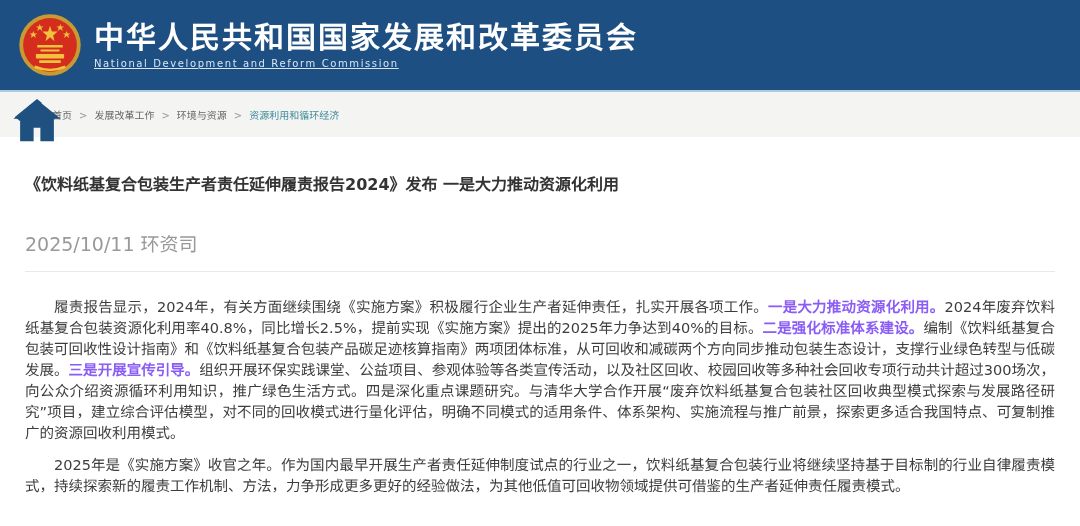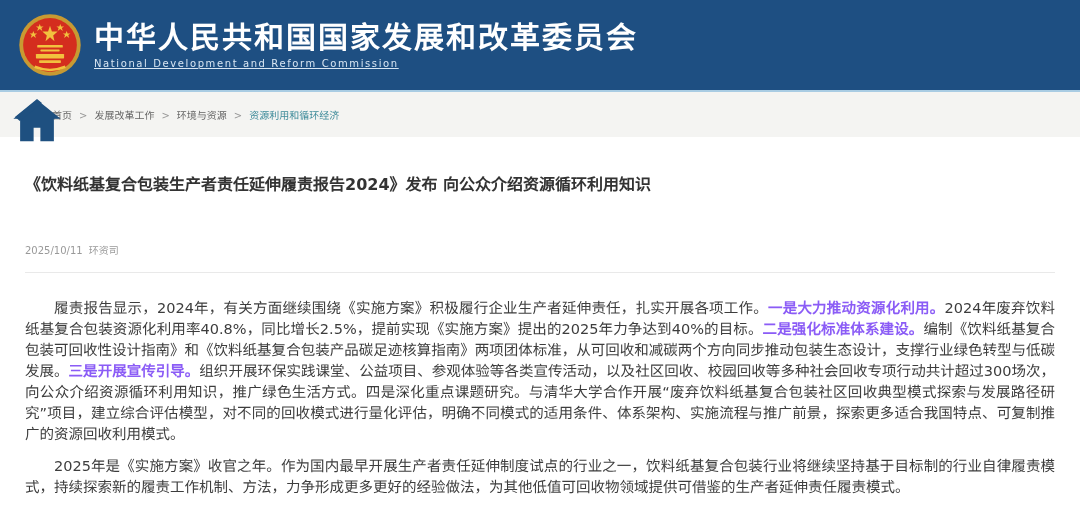--- a/index.html
+++ b/index.html
@@ -25,21 +25,21 @@
   
   .crumb-bar{position:relative;height:45px;background:var(--crumb-bg);
     display:flex;align-items:center;padding-left:52px;font-size:10px;color:#666;}
   .home-icon{position:absolute;left:10px;top:2px;width:54px;height:54px;z-index:2;}
   .crumb-item{color:#666;text-decoration:none;cursor:pointer;}
   .crumb-item.active{color:var(--crumb-active);}
   .crumb-sep{color:#999;margin:0 7px;}
   
   .content{padding:0 25px;}
   .article-title{padding-top:34px;font-size:16px;font-weight:bold;color:#333;}
-  .article-meta{margin-top:47px;font-size:10px;color:var(--text-muted);}
+  .article-meta{margin-top:34px;font-size:19px;color:var(--text-muted);}
   .article-meta .dept{margin-left:6px;}
   .divider{margin-top:15px;border-bottom:1px solid var(--divider);}
   .article-body{margin-top:25px;font-size:14.5px;color:var(--text-main);
     line-height:21px;text-align:justify;}
   .article-body p{text-indent:2em;}
   .article-body p.gap{margin-top:11px;}
   .article-body b{color:#8b5cf6;}
 </style>
 </head>
 <body>
@@ -67,21 +67,21 @@
 
 <nav class="crumb-bar">
   <svg class="home-icon" viewBox="0 0 24 24" aria-hidden="true">
     <path fill="#1E5080" d="M12 2.5 1.5 11h3v10h6v-6h3v6h6V11h3L12 2.5z"></path>
     <path fill="#1E5080" d="M2.2 10.2 12 2.2l2.2 1.8-9.8 8z"></path>
   </svg>
   <span id="breadcrumb-list"><span class="crumb-item">首页</span><span class="crumb-sep">&gt;</span><span class="crumb-item">发展改革工作</span><span class="crumb-sep">&gt;</span><span class="crumb-item">环境与资源</span><span class="crumb-sep">&gt;</span><span class="crumb-item active">资源利用和循环经济</span></span>
 </nav>
 
 <main class="content">
-  <h1 class="article-title">《饮料纸基复合包装生产者责任延伸履责报告2024》发布 向公众介绍资源循环利用知识</h1>
+  <h1 class="article-title">《饮料纸基复合包装生产者责任延伸履责报告2024》发布 一是大力推动资源化利用</h1>
 
   <div class="article-meta">
     <span>2025/10/11</span><span class="dept">环资司</span>
   </div>
 
   <div class="divider"></div>
 
   <div class="article-body" id="article-body">
       <p><span>履责报告显示，2024年，有关方面继续围绕《实施方案》积极履行企业生产者延伸责任，扎实开展各项工作。</span><b>一是大力推动资源化利用。</b><span>2024年废弃饮料纸基复合包装资源化利用率40.8%，同比增长2.5%，提前实现《实施方案》提出的2025年力争达到40%的目标。</span><b>二是强化标准体系建设。</b><span>编制《饮料纸基复合包装可回收性设计指南》和《饮料纸基复合包装产品碳足迹核算指南》两项团体标准，从可回收和减碳两个方向同步推动包装生态设计，支撑行业绿色转型与低碳发展。</span><b>三是开展宣传引导。</b><span>组织开展环保实践课堂、公益项目、参观体验等各类宣传活动，以及社区回收、校园回收等多种社会回收专项行动共计超过300场次，向公众介绍资源循环利用知识，推广绿色生活方式。四是深化重点课题研究。与清华大学合作开展“废弃饮料纸基复合包装社区回收典型模式探索与发展路径研究”项目，建立综合评估模型，对不同的回收模式进行量化评估，明确不同模式的适用条件、体系架构、实施流程与推广前景，探索更多适合我国特点、可复制推广的资源回收利用模式。</span></p>
       <p class="gap"><span>2025年是《实施方案》收官之年。作为国内最早开展生产者责任延伸制度试点的行业之一，饮料纸基复合包装行业将继续坚持基于目标制的行业自律履责模式，持续探索新的履责工作机制、方法，力争形成更多更好的经验做法，为其他低值可回收物领域提供可借鉴的生产者延伸责任履责模式。</span></p>

